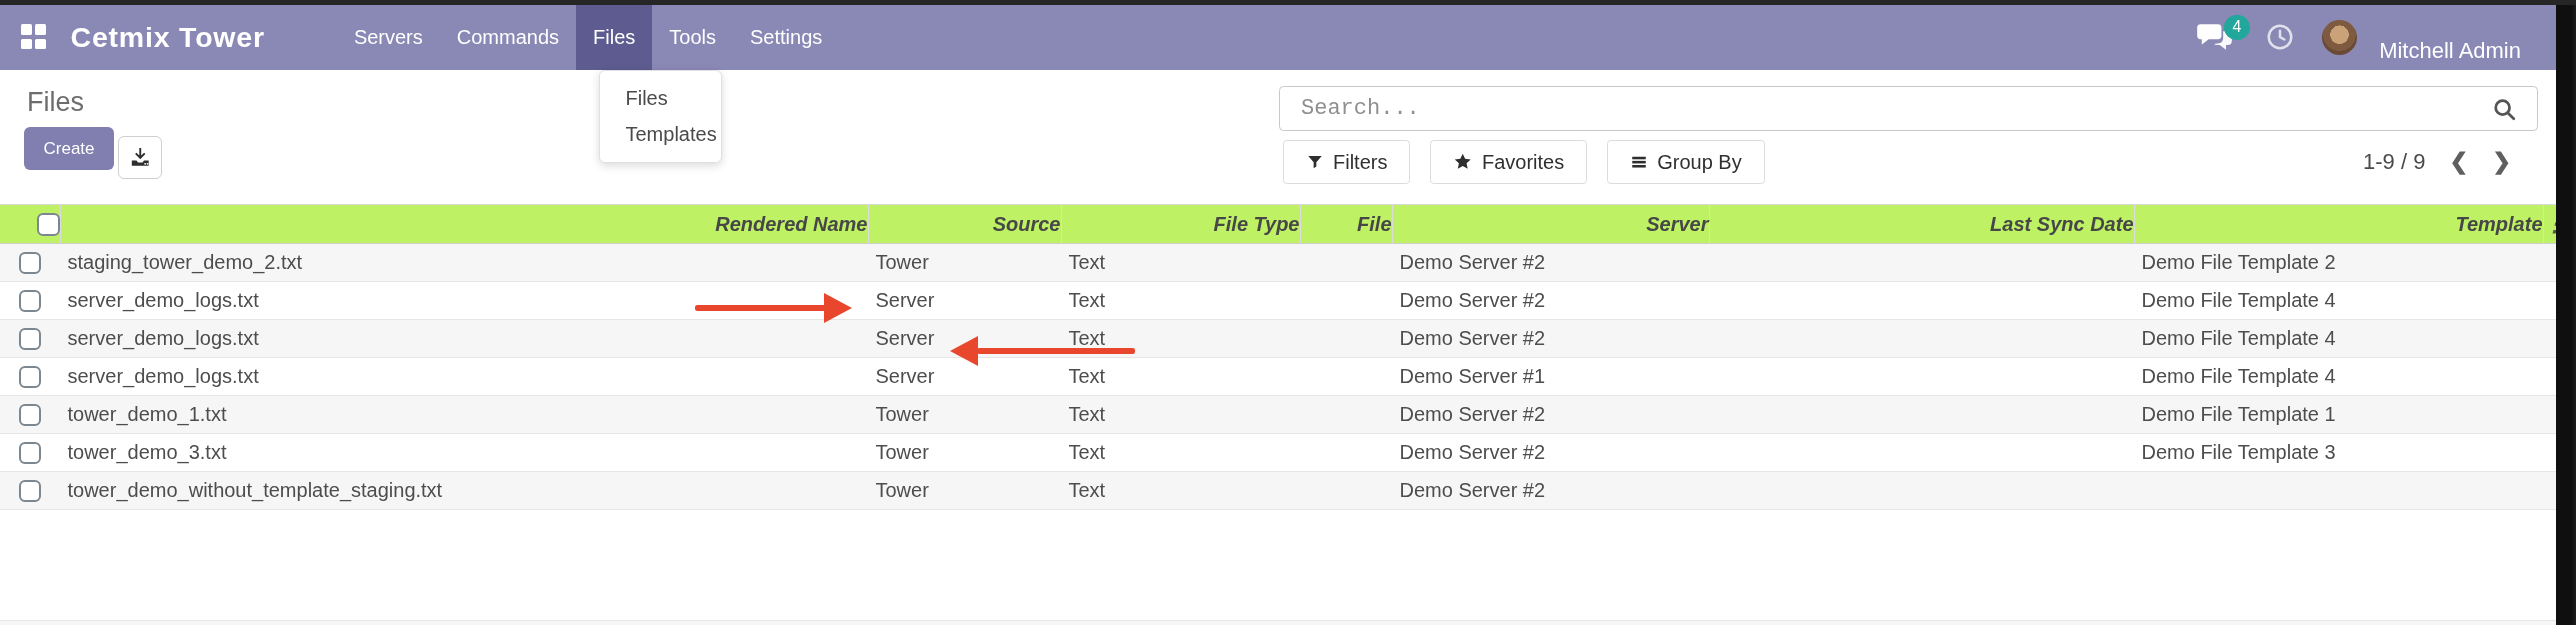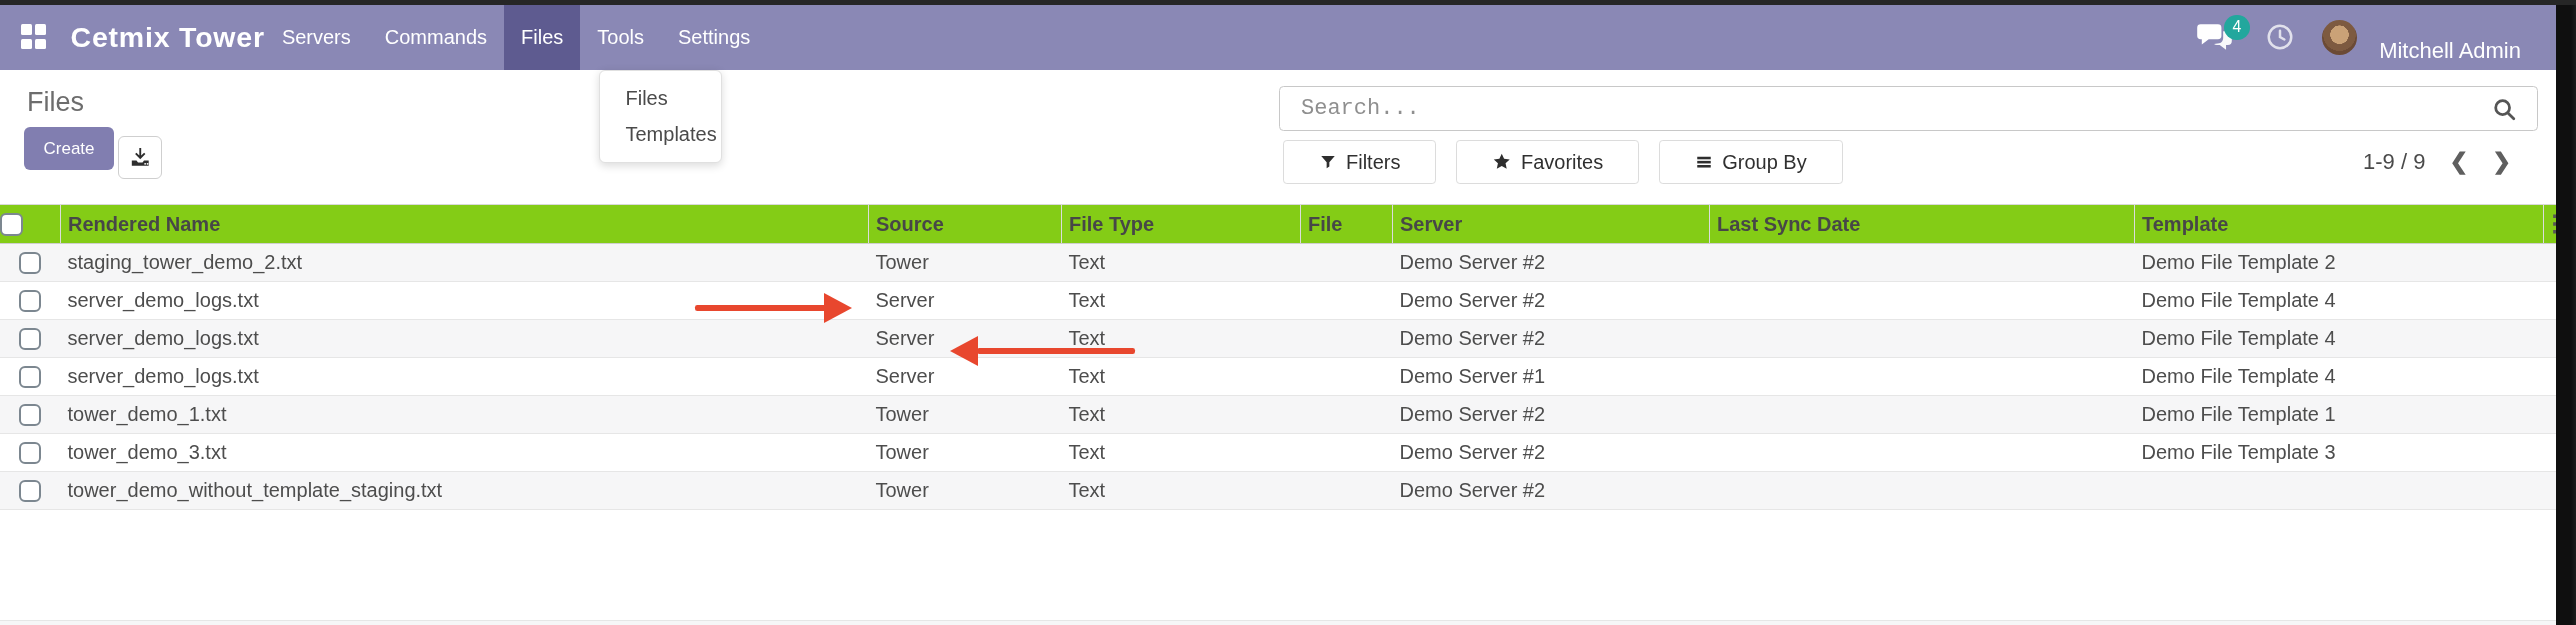--- a/index.html
+++ b/index.html
@@ -17,21 +17,21 @@
   .right-strip{position:absolute;left:2556px;top:0;width:19.5px;height:626px;z-index:110;
     background:linear-gradient(90deg,#0f0f0f 0 75%,#1d1d1d);}
   .bottom-band{position:absolute;left:0;top:620px;width:2556px;height:6px;background:#f6f6f7;border-top:0.8px solid #e6e6e6;}
 
   
   .navbar{position:absolute;left:0;top:4.5px;width:2556px;height:65px;background:var(--navbar-bg);
     display:flex;align-items:stretch;color:#fff;}
   .apps-btn{align-self:center;margin-left:21px;width:25.5px;height:25.5px;display:grid;
     grid-template-columns:10.5px 10.5px;grid-template-rows:10.5px 10.5px;gap:3.8px;cursor:pointer;}
   .apps-btn span{background:#fff;border-radius:1.5px;}
-  .brand{align-self:center;font-size:28.5px;font-weight:bold;letter-spacing:0.8px;margin-left:24px;white-space:nowrap;}
+  .brand{align-self:center;font-size:28.5px;font-weight:bold;letter-spacing:0.8px;margin-left:24px;margin-right:72px;white-space:nowrap;}
   .nav-items{display:flex;align-items:stretch;}
   .nav-item{display:flex;align-items:center;padding:0 17px;font-size:20px;cursor:pointer;white-space:nowrap;}
   .nav-item.active{background:var(--navbar-active);}
   .navbar-right{margin-left:auto;display:flex;align-items:center;gap:22.5px;padding-right:35px;}
   .msg-btn{position:relative;width:35px;height:30px;cursor:pointer;}
   .badge{position:absolute;right:-18px;top:-7.5px;min-width:25.5px;height:25.5px;border-radius:12.8px;
     background:var(--badge);color:#fff;font-size:15.8px;display:flex;align-items:center;justify-content:center;padding:0 4.5px;}
   .clock-btn{width:30px;height:30px;margin-left:10.5px;cursor:pointer;opacity:.75;}
   .avatar{width:35px;height:35px;border-radius:50%;margin-left:4.5px;cursor:pointer;
     background:radial-gradient(circle at 50% 42%, #caa277 0 34%, #7d5a40 35% 60%, #6b4a35 61%);}
@@ -47,30 +47,30 @@
   .create-btn{position:absolute;left:24px;top:127px;width:90px;height:43px;background:var(--primary);
     color:#fff;font-size:17px;border:none;border-radius:6px;cursor:pointer;}
   .import-btn{position:absolute;left:118px;top:136px;width:44px;height:43px;background:#fff;
     border:0.8px solid #cfcfcf;border-radius:6px;cursor:pointer;display:flex;align-items:center;justify-content:center;}
   .search-box{position:absolute;left:1279px;top:86px;width:1259px;height:45px;border:0.8px solid #c8c8c8;border-radius:4.5px;background:#fff;font-family:Liberation Mono, monospace;}
   .search-box input{position:absolute;inset:0;border:none;outline:none;background:transparent;
     font-family:inherit;font-size:22px;color:#444;padding:0 60px 0 21px;}
   .search-box input::placeholder{color:#8f8f8f;}
   .search-glass{position:absolute;right:19.5px;top:9.8px;width:25.5px;height:25.5px;cursor:pointer;}
   .filter-row{position:absolute;left:1283px;top:140px;display:flex;gap:20px;}
-  .filter-btn{height:44px;display:inline-flex;align-items:center;gap:9px;padding:0 35px;background:#fff;
+  .filter-btn{height:44px;display:inline-flex;align-items:center;gap:9px;padding:0 22px;background:#fff;
     border:0.8px solid #dcdcdc;border-radius:3.8px;font-size:20px;color:#303030;cursor:pointer;white-space:nowrap;}
   .pager{position:absolute;left:2363px;top:147px;height:30px;display:flex;align-items:center;gap:24px;}
   .pager-text{font-size:22px;color:#4a4a4a;white-space:nowrap;}
   .pager-chev{font-size:22.5px;font-weight:bold;color:#5f5f5f;cursor:pointer;line-height:1;}
 
   
   .list-table{position:absolute;left:0;top:204px;border-collapse:collapse;table-layout:fixed;width:2556px;font-size:20px;}
-  .list-table th{background:#84cc16;height:38px;text-align:left;font-weight:bold;color:#474747;
-    padding:0 0 0 7.5px;border-top:0.8px solid #d9d9d9;border-bottom:0.8px solid #cfcfcf;border-left:0.8px solid #dcdcdc;cursor:pointer;}
+  .list-table th{background:#bef264;height:38px;text-align:right;font-weight:bold;color:#474747;
+    padding:0 0 0 7.5px;border-top:0.8px solid #d9d9d9;border-bottom:0.8px solid #cfcfcf;border-left:0.8px solid #dcdcdc;cursor:pointer;font-style:italic;}
   .list-table th:first-child{border-left:none;}
   .list-table td{height:38px;border-bottom:0.8px solid #e6e6e6;padding:0 0 0 7.5px;overflow:hidden;white-space:nowrap;color:#4d4d4d;}
   .list-table tbody tr:nth-child(odd){background:#f6f6f7;}
   .cb-cell{text-align:center;padding:0 !important;}
   .checkbox{display:inline-block;width:22.5px;height:22.5px;border:2.3px solid #7c8790;border-radius:6px;background:#fff;vertical-align:middle;cursor:pointer;}
   .toggle-th{padding:0 !important;text-align:center;}
   .col-toggle{font-size:22.5px;color:#555;font-weight:bold;cursor:pointer;line-height:38px;}
 
   
   .anno{position:absolute;z-index:40;pointer-events:none;}

